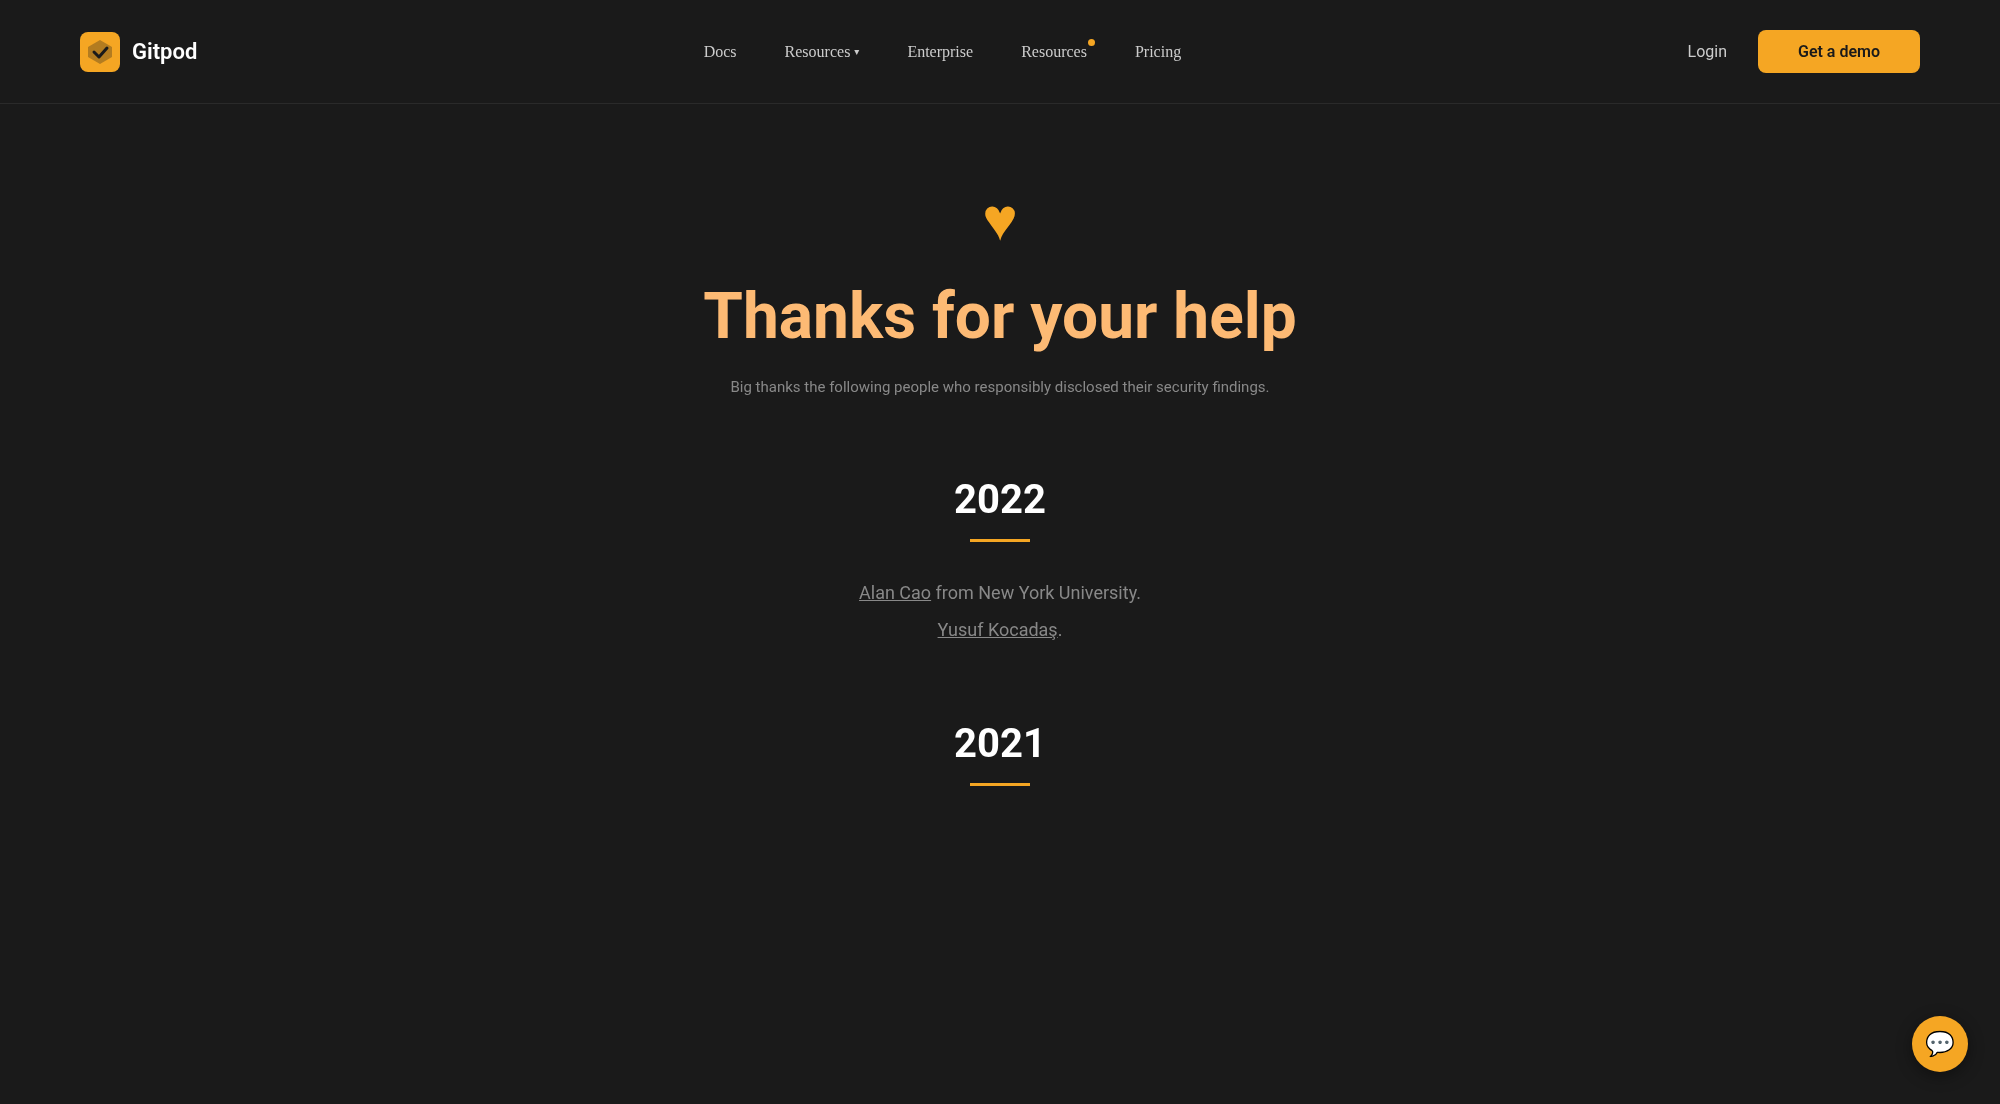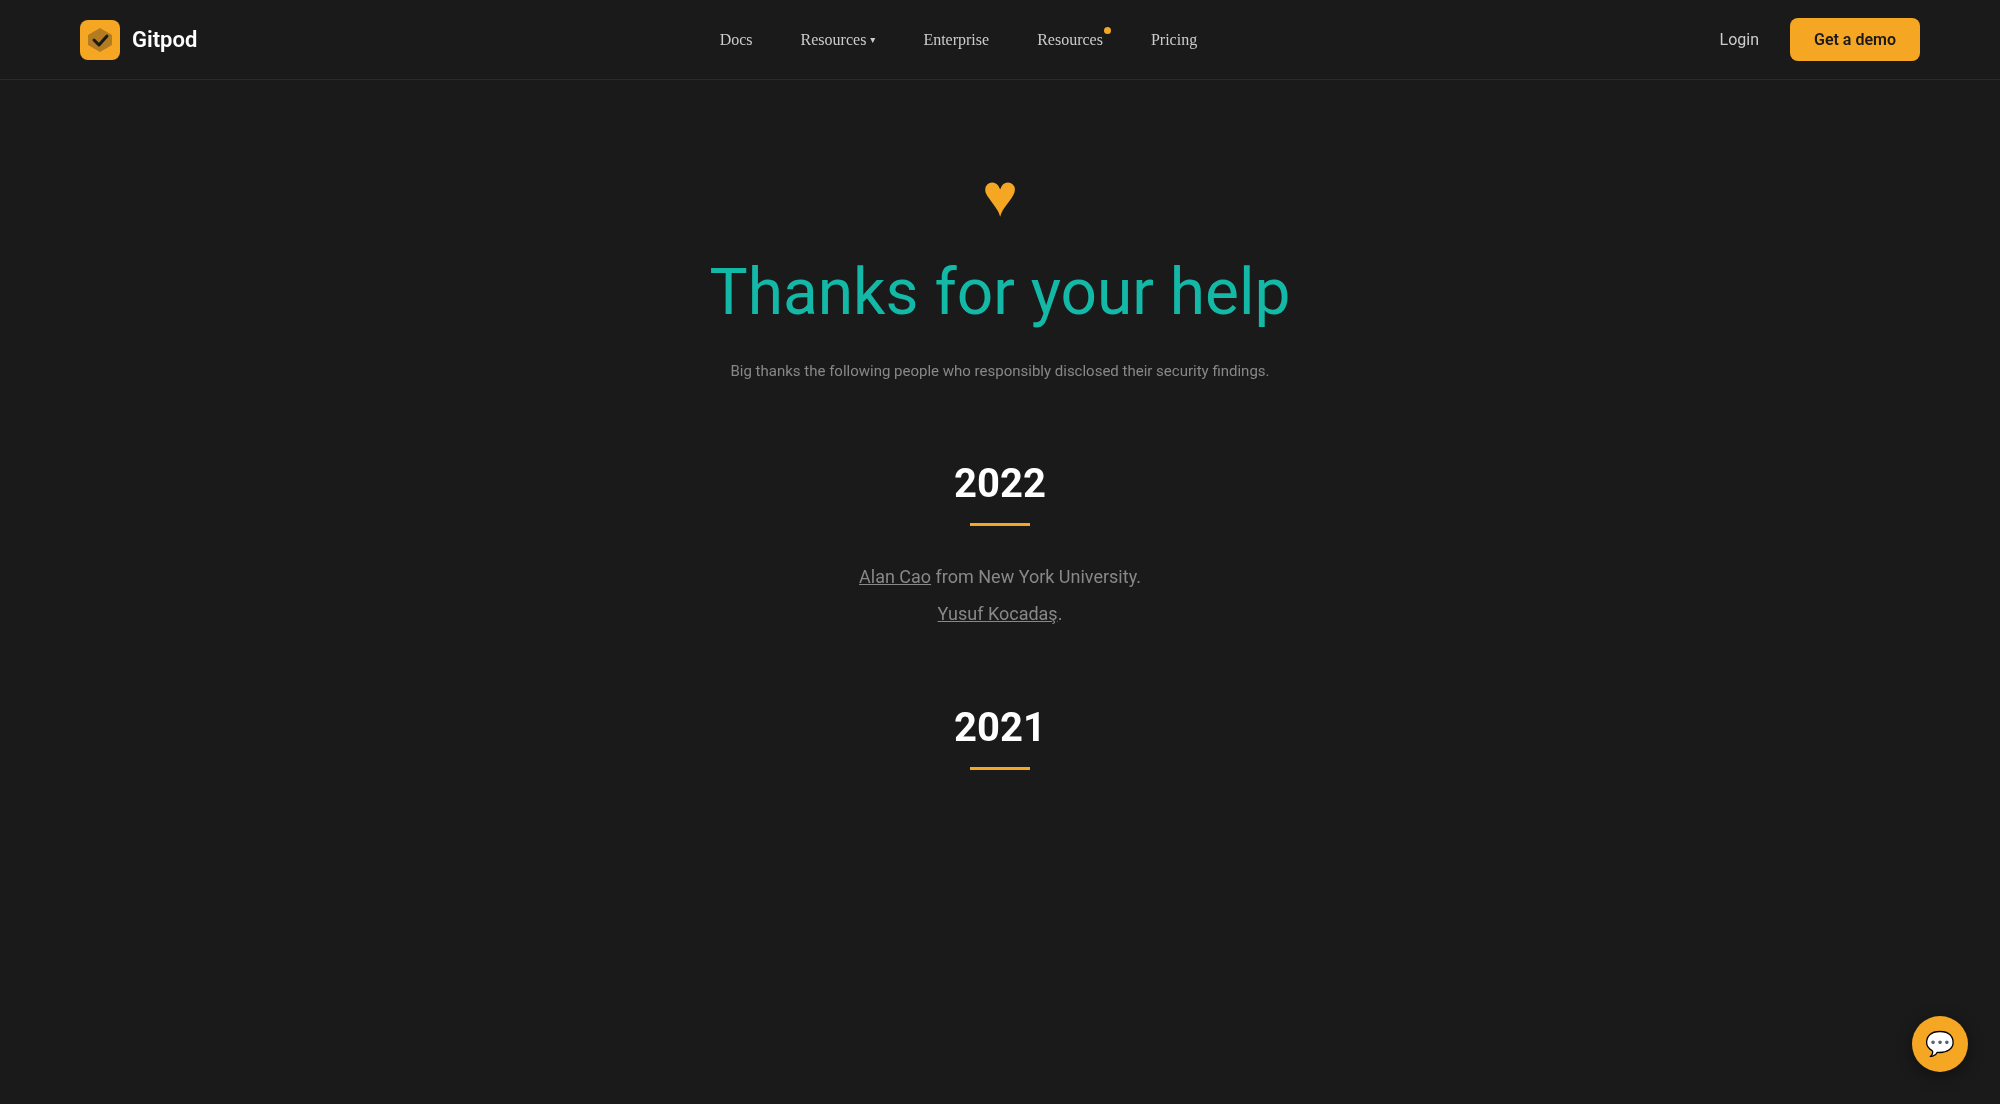--- a/index.html
+++ b/index.html
@@ -15,21 +15,21 @@
       min-height: 1104px;
       width: 2000px;
     }
 
     
     .navbar {
       display: flex;
       align-items: center;
       justify-content: space-between;
       padding: 0 80px;
-      height: 80px;
+      height: 104px;
       background-color: #1a1a1a;
       border-bottom: 1px solid #2a2a2a;
     }
 
     .navbar-left {
       display: flex;
       align-items: center;
       gap: 12px;
     }
 
@@ -89,21 +89,21 @@
       cursor: pointer;
       background: none;
       border: none;
       font-family: inherit;
     }
 
     .demo-btn {
       background-color: #f5a623;
       color: #1a1a1a;
       border: none;
-      padding: 12px 24px;
+      padding: 12px 40px;
       border-radius: 8px;
       font-size: 16px;
       font-weight: 600;
       cursor: pointer;
       font-family: inherit;
     }
 
     
     .main-content {
       display: flex;
@@ -113,23 +113,23 @@
     }
 
     .heart-icon {
       font-size: 60px;
       margin-bottom: 24px;
       color: #f5a623;
     }
 
     .page-title {
       font-size: 64px;
-      font-weight: 400;
-      color: #14b8a6;
-      margin-bottom: 32px;
+      font-weight: 700;
+      color: #fdba74;
+      margin-bottom: 24px;
       text-align: center;
     }
 
     .page-subtitle {
       font-size: 15px;
       color: #888888;
       text-align: center;
       margin-bottom: 80px;
       max-width: 800px;
     }

